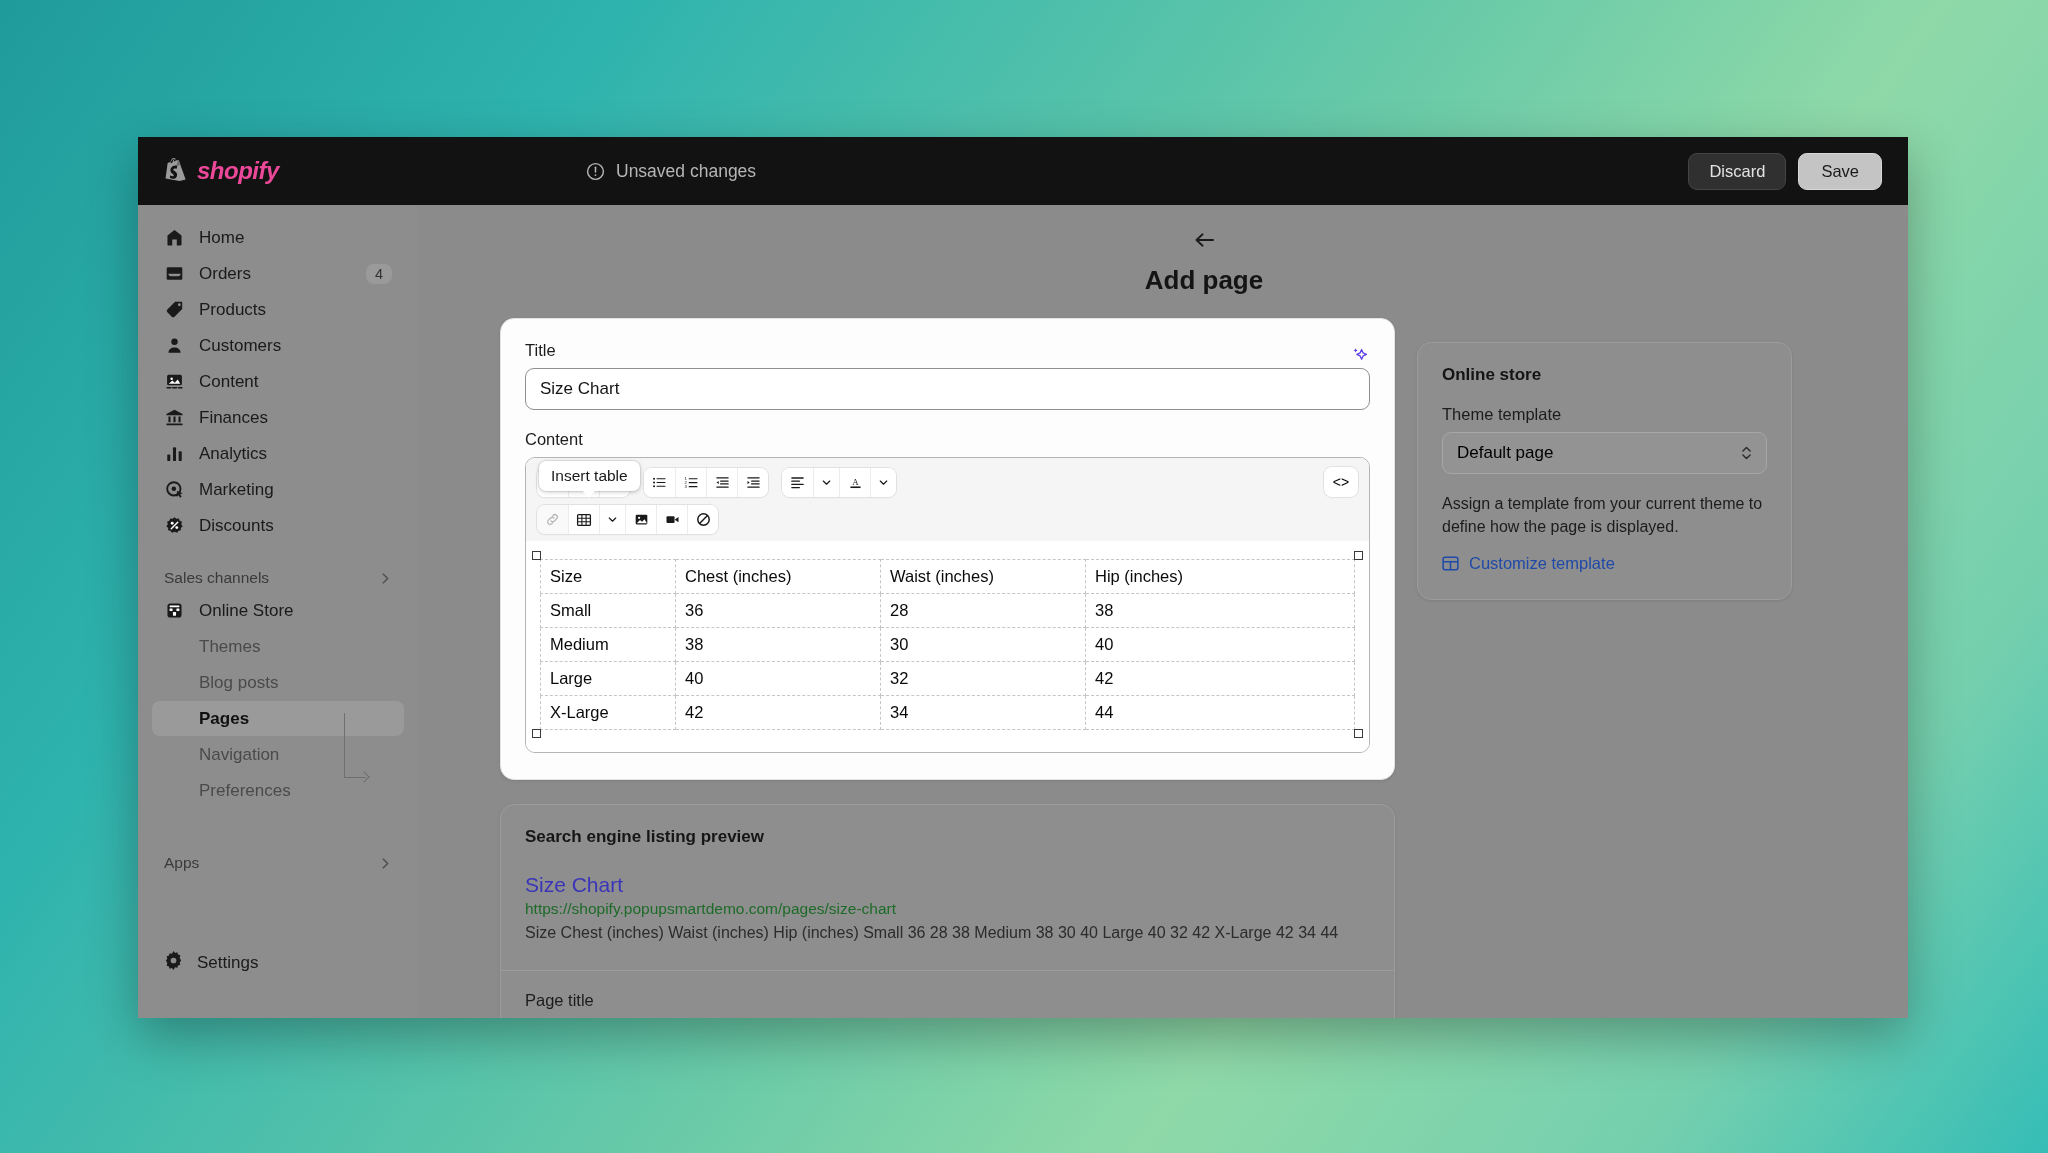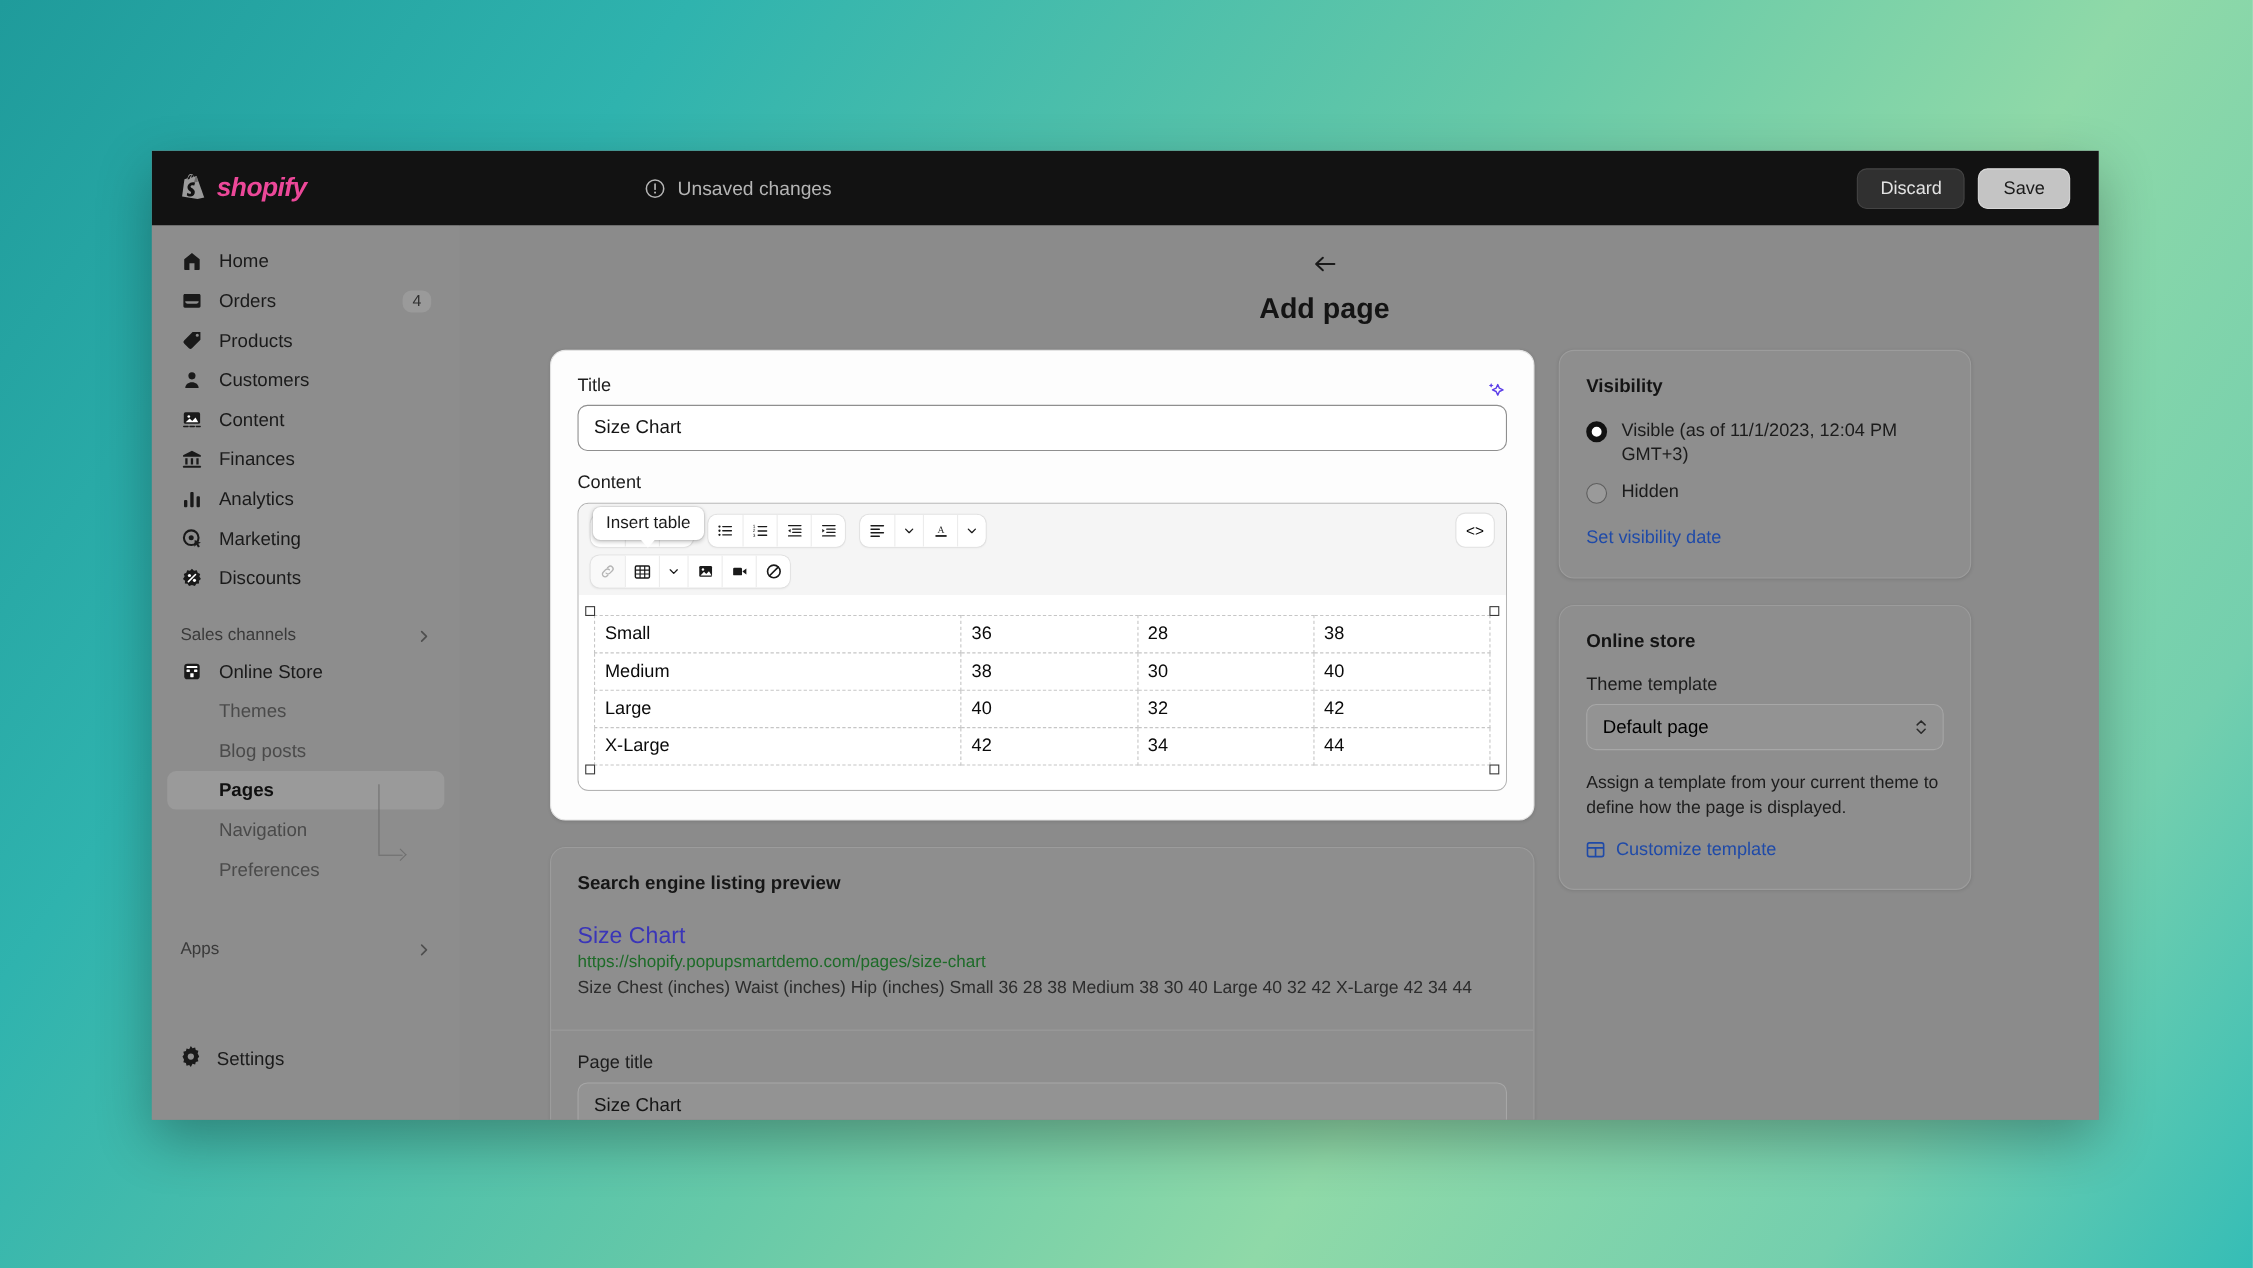--- a/index.html
+++ b/index.html
@@ -534,20 +534,26 @@
                 </div>
 
                 <div class="editor-body">
                   <div class="tbl-wrap">
                     <span class="handle h-tl"></span>
                     <span class="handle h-tr"></span>
                     <span class="handle h-bl"></span>
                     <span class="handle h-br"></span>
                     <table class="edit-table">
                       <tbody>
+                          <tr>
+                        <td style="width:135px;">Size</td>
+                        <td style="width:205px;">Chest (inches)</td>
+                        <td style="width:205px;">Waist (inches)</td>
+                        <td>Hip (inches)</td>
+                      </tr>
                       <tr>
                         <td>Small</td>
                         <td>36</td>
                         <td>28</td>
                         <td>38</td>
                       </tr>
                       <tr>
                         <td>Medium</td>
                         <td>38</td>
                         <td>30</td>
@@ -581,34 +587,20 @@
               <div class="seo-desc">Size Chest (inches) Waist (inches) Hip (inches) Small 36 28 38 Medium 38 30 40 Large 40 32 42 X-Large 42 34 44</div>
               <div class="seo-sep"></div>
               <div class="field-label">Page title</div>
               <input class="text-input" value="Size Chart" style="">
             </div>
           </div>
         </div>
 
         <div class="col-right">
 
-          <div class="card">
-            <div class="card-pad">
-              <div class="rc-title">Visibility</div>
-              <div class="radio-row">
-                <span class="radio on"></span>
-                <span class="radio-lbl">Visible (as of 11/1/2023, 12:04 PM GMT+3)</span>
-              </div>
-              <div class="radio-row">
-                <span class="radio"></span>
-                <span class="radio-lbl">Hidden</span>
-              </div>
-              <a class="link-blue">Set visibility date</a>
-            </div>
-          </div>
 
           <div class="card" style="margin-top:24px;">
             <div class="card-pad">
               <div class="rc-title">Online store</div>
               <div class="field-label">Theme template</div>
               <div class="select-wrap">
                 <div class="select-box">Default page</div>
                 <svg class="select-caret" viewBox="0 0 12 18">
                   <path d="M2.4 7 6 3.4 9.6 7M2.4 11 6 14.6 9.6 11" fill="none" stroke="#2a2a2a" stroke-width="1.4" stroke-linecap="round" stroke-linejoin="round"></path>
                 </svg>

